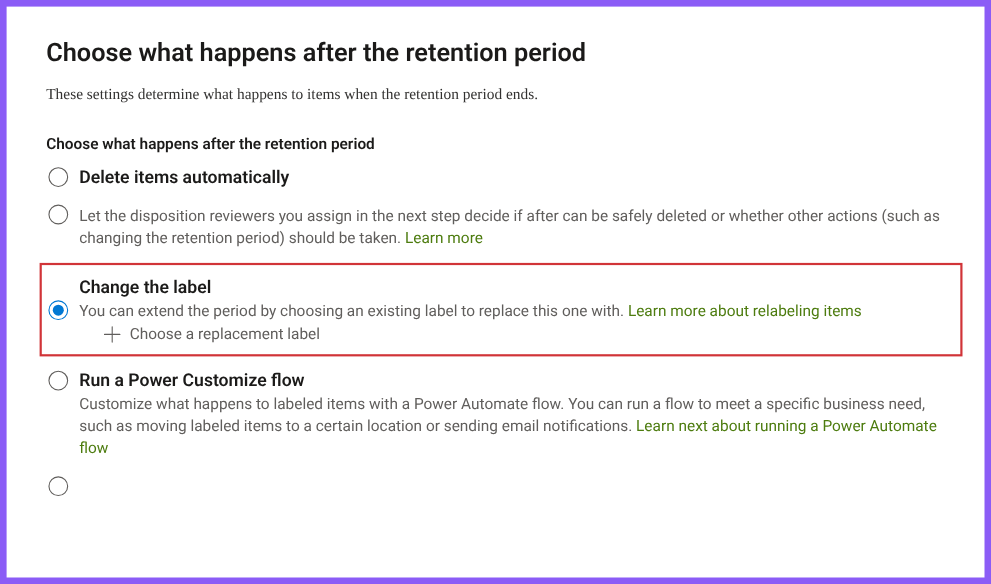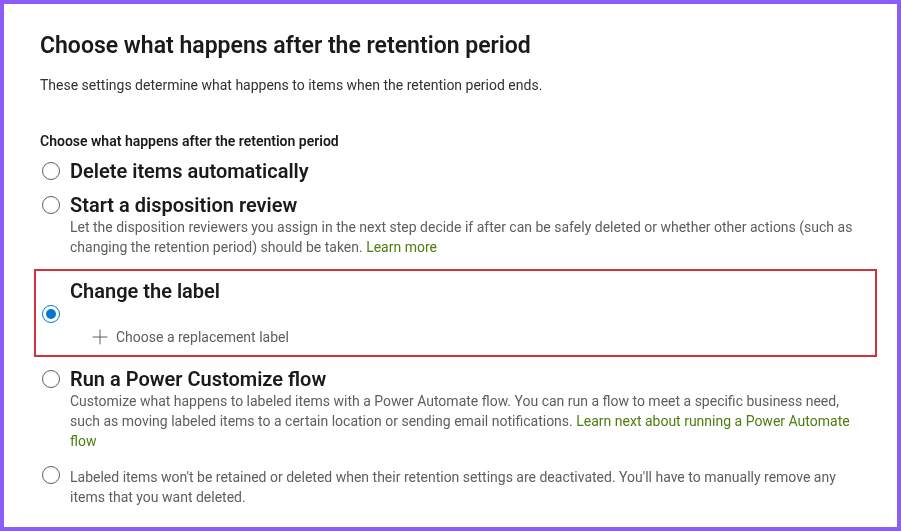--- a/index.html
+++ b/index.html
@@ -6,34 +6,35 @@
   body {
     margin: 0;
     padding: 0;
     font-family: "Segoe UI", -apple-system, BlinkMacSystemFont, Roboto, "Helvetica Neue", sans-serif;
     color: #323130;
     background: #fff;
   }
   .frame {
     width: 901px;
     height: 531px;
-    border: 4px solid #8b5cf6;
+    border: 6px solid #8b5cf6;
     padding: 28px 30px 20px 36px;
     overflow: hidden;
   }
   h1.page-title {
     font-size: 23px;
     font-weight: 600;
     margin: 0 0 18px 0;
     color: #1b1a19;
   }
   .subtitle {
     font-size: 14px;
     color: #323130;
-    margin: 0 0 40px 0;
+    margin: 0 0 28px 0;
+    font-family: Liberation Serif, serif;
   }
   .section-label {
     font-size: 14px;
     font-weight: 600;
     margin: 0 0 12px 0;
     color: #1b1a19;
   }
   .option {
     display: flex;
     align-items: flex-start;
@@ -68,40 +69,40 @@
     top: 3px; left: 3px;
     width: 10px; height: 10px;
     background: #0078d4;
     border-radius: 50%;
   }
   .option-body {
     flex: 1 1 auto;
     min-width: 0;
   }
   .option-title {
-    font-size: 20px;
+    font-size: 16px;
     font-weight: 600;
     color: #1b1a19;
     line-height: 20px;
   }
   .option-desc {
     font-size: 14px;
     color: #605e5c;
     line-height: 20px;
     margin-top: 2px;
   }
   .link {
     color: #4d7c0f;
     cursor: pointer;
     text-decoration: none;
   }
   .choose-replacement {
     display: flex;
     align-items: center;
-    margin-top: 28px;
+    margin-top: 3px;
     margin-left: 22px;
     font-size: 14px;
     color: #605e5c;
     cursor: pointer;
   }
   .plus-icon {
     width: 16px; height: 16px;
     margin-right: 8px;
     display: inline-flex;
     align-items: center;
@@ -123,31 +124,33 @@
   <div class="option">
     <div class="radio"></div>
     <div class="option-body">
       <div class="option-title">Delete items automatically</div>
     </div>
   </div>
 
   <div class="option">
     <div class="radio"></div>
     <div class="option-body">
-      <div class="option-title">Start a disposition review</div>
       <div class="option-desc">
         <span>Let the disposition reviewers you assign in the next step decide if after can be safely deleted or whether other actions (such as changing the retention period) should be taken.  </span><a class="link">Learn more</a>
       </div>
     </div>
   </div>
 
   <div class="option highlighted">
     <div class="radio selected"></div>
     <div class="option-body">
       <div class="option-title">Change the label</div>
+      <div class="option-desc">
+        <span>You can extend the period by choosing an existing label to replace this one with. </span><a class="link">Learn more about relabeling items</a>
+      </div>
       <div class="choose-replacement">
         <span class="plus-icon">
           <svg width="16" height="16" viewBox="0 0 16 16">
             <path d="M8 1v14M1 8h14" stroke="#605e5c" stroke-width="1" fill="none" stroke-linecap="round"></path>
           </svg>
         </span>
         <span>Choose a replacement label</span>
       </div>
     </div>
   </div>
@@ -158,17 +161,16 @@
       <div class="option-title">Run a Power Customize flow</div>
       <div class="option-desc">
         <span>Customize what happens to labeled items with a Power Automate flow. You can run a flow to meet a specific business need, such as moving labeled items to a certain location or sending email notifications. </span><a class="link">Learn next about running a Power Automate flow</a>
       </div>
     </div>
   </div>
 
   <div class="option">
     <div class="radio"></div>
     <div class="option-body">
-      <div class="option-desc">Labeled items won't be retained or deleted when their retention settings are deactivated. You'll have to manually remove any items that you want deleted.</div>
     </div>
   </div>
 
 </div>
 
 </body></html>

